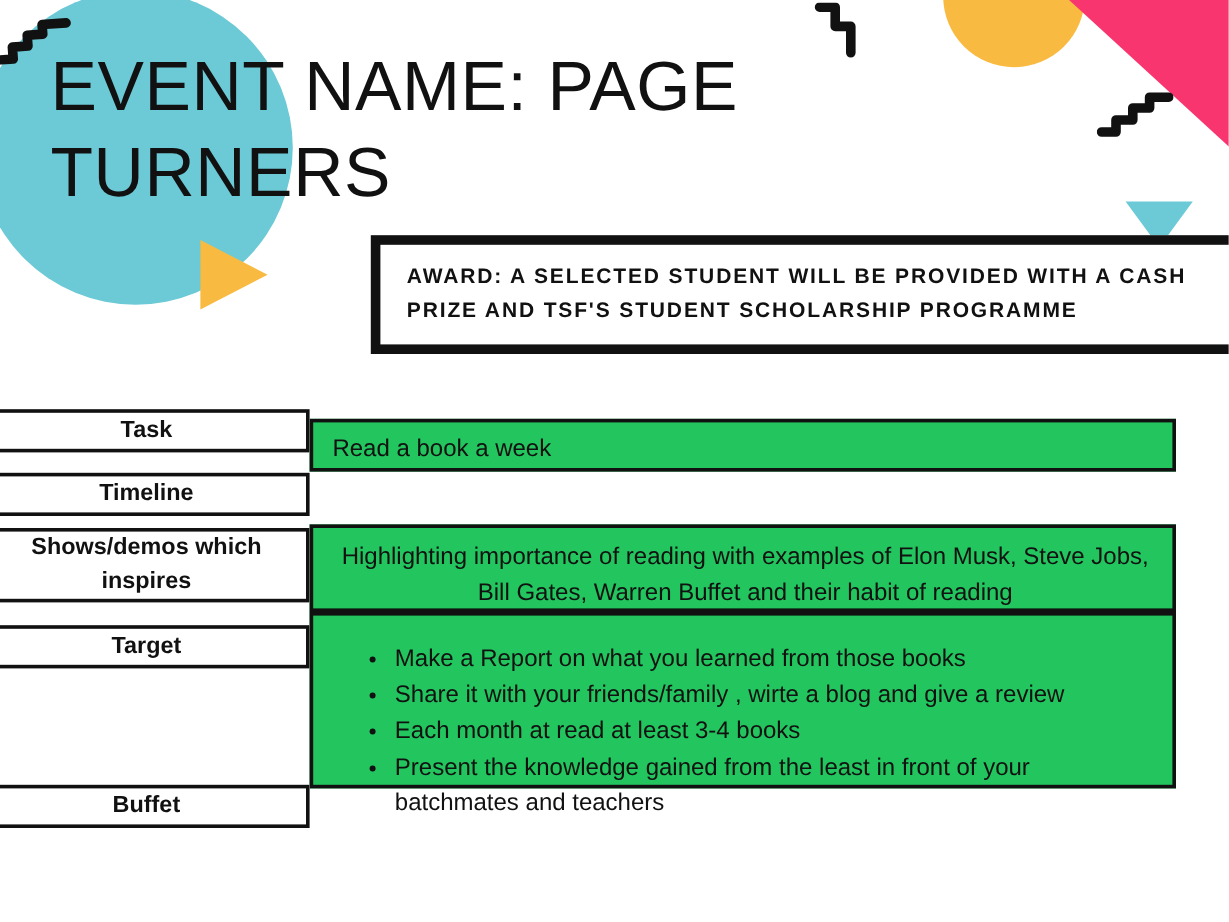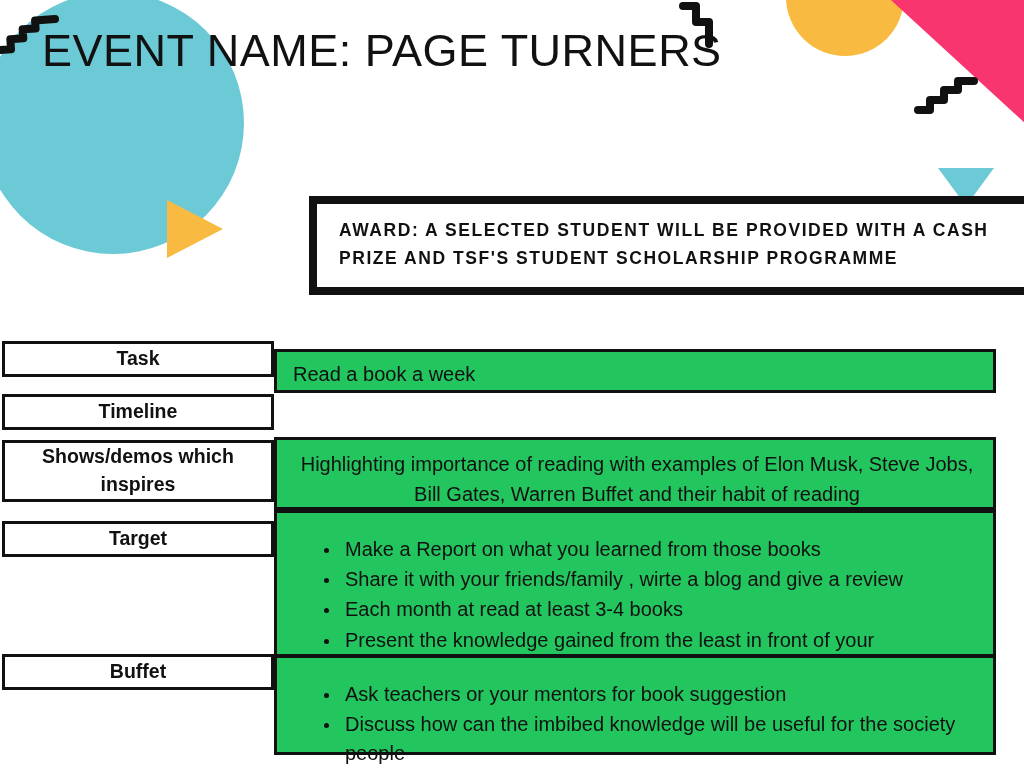--- a/index.html
+++ b/index.html
@@ -68,23 +68,23 @@
   
   .zig svg { display: block; }
   #zigzag-topleft { left: -4px; top: 14px; }
   #zigzag-topright { left: 676px; top: 2px; }
   #zigzag-pink { left: 914px; top: 74px; }
 
   
   #title {
     position: absolute;
     left: 42px;
-    top: 24px;
+    top: 38px;
     width: 690px;
-    font-size: 45px;
+    font-size: 58px;
     line-height: 1.22;
     font-weight: 400;
     letter-spacing: 0.5px;
     color: #111111;
     white-space: pre-line;
   }
 
   
   #award-banner {
     position: absolute;
@@ -99,21 +99,21 @@
     padding: 12px 14px 14px 22px;
     font-size: 17.5px;
     font-weight: bold;
     letter-spacing: 1.55px;
     line-height: 1.62;
     text-transform: uppercase;
     color: #111111;
   }
 
   
-  #table { position: absolute; left: 16px; top: 0; width: 1004px; height: 768px; }
+  #table { position: absolute; left: 0; top: 0; width: 1004px; height: 768px; }
 
   .label-cell {
     position: absolute;
     left: -14px;
     width: 272px;
     border: 3px solid #111111;
     background: #ffffff;
     box-sizing: border-box;
     display: flex;
     align-items: center;
@@ -217,21 +217,15 @@
           <li>Make a Report on what you learned from those books</li>
           <li>Share it with your friends/family , wirte a blog and give a review</li>
           <li>Each month at read at least 3-4 books</li>
           <li>Present the knowledge gained from the least in front of your batchmates and teachers</li>
         </ul>
     </div>
 
     <div class="label-cell" style="top:654px; height:36px;">
       <span>Buffet</span>
     </div>
-    <div class="value-cell" style="top:655px; height:100px;">
-      <ul>
-          <li>Ask teachers or your mentors for book suggestion</li>
-          <li>Discuss how can the imbibed knowledge will be useful for the society people</li>
-        </ul>
-    </div>
 
   </div>
 </div>
 
 </body></html>

